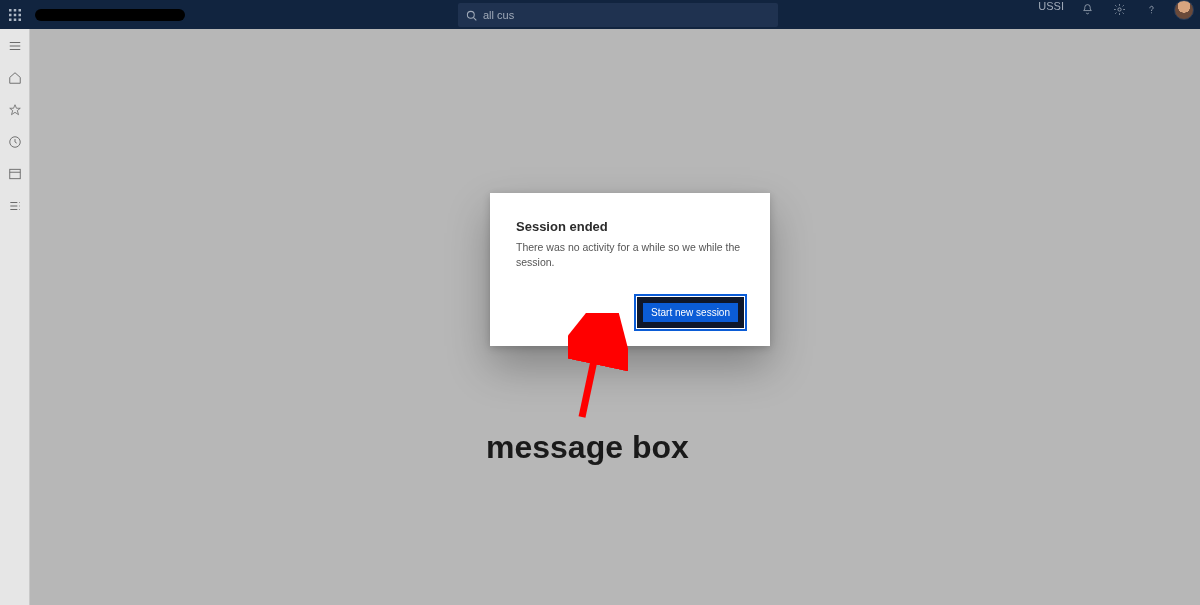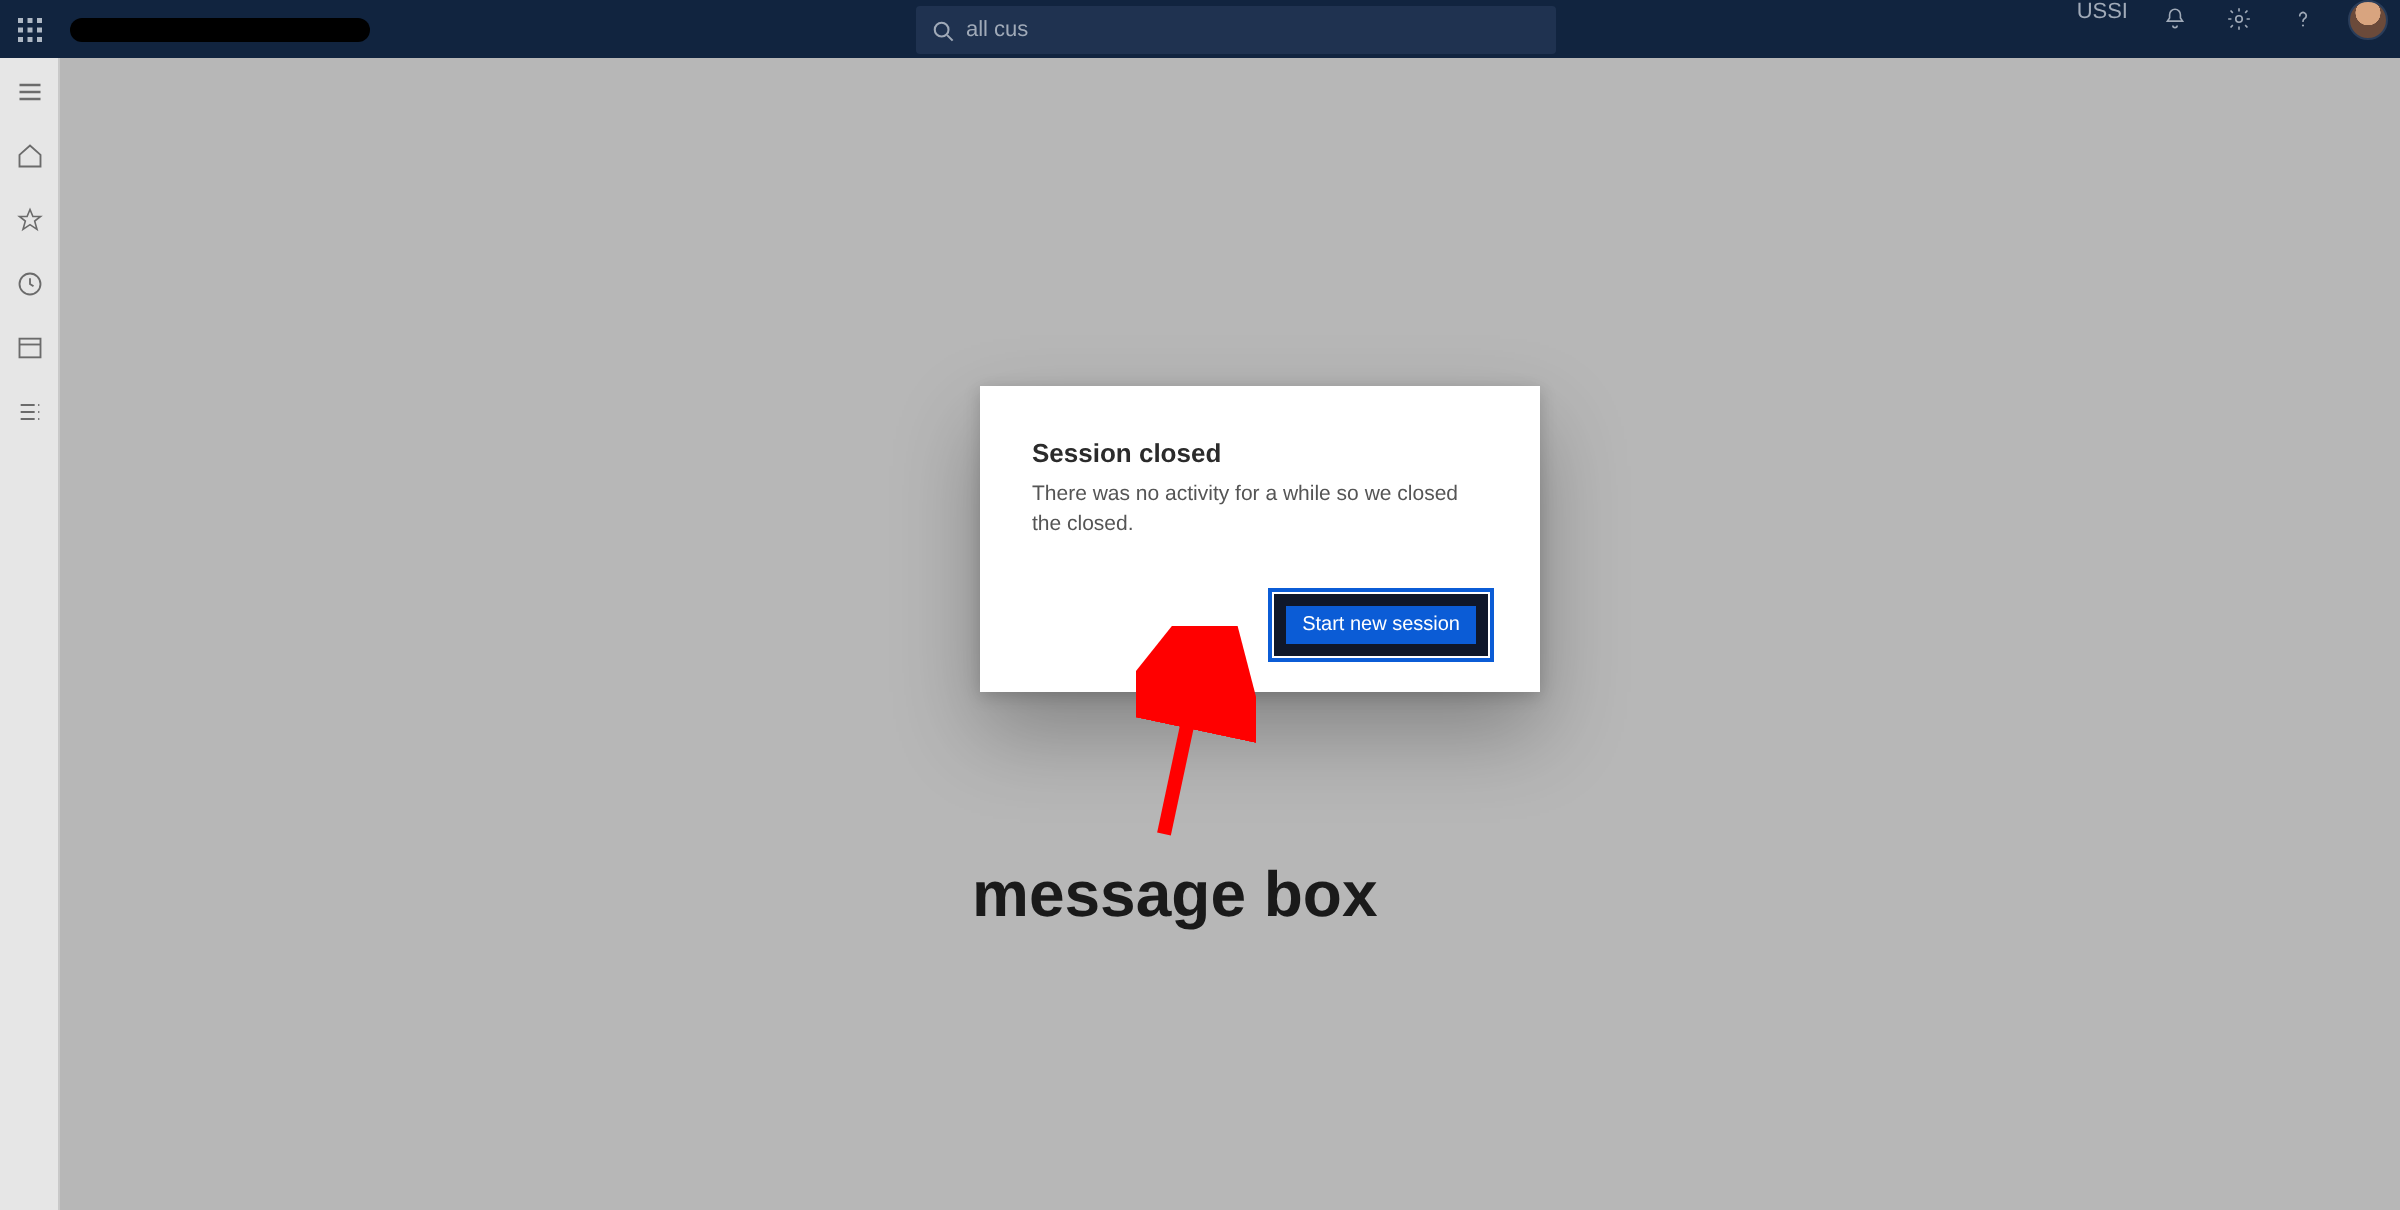--- a/index.html
+++ b/index.html
@@ -236,22 +236,22 @@
     <svg width="14" height="14" viewBox="0 0 24 24" fill="none">
         <path d="M4 6h12M4 12h12M4 18h12" stroke="#6b6b6b" stroke-width="1.8"></path>
         <path d="M19 6h1M19 12h1M19 18h1" stroke="#6b6b6b" stroke-width="1.8"></path>
       </svg>
   </div>
 </div>
 
 <div class="content">
 
   <div class="modal">
-    <div class="modal-title">Session closed</div>
-    <div class="modal-body">There was no activity for a while so we closed the closed.</div>
+    <div class="modal-title">Session ended</div>
+    <div class="modal-body">There was no activity for a while so we while the session.</div>
     <div class="modal-footer">
       <button class="primary-btn">Start new session</button>
     </div>
   </div>
 
   <svg class="annotation-arrow" width="60" height="110" viewBox="0 0 60 110">
     <defs>
       <marker id="ah" markerWidth="14" markerHeight="14" refX="6" refY="6" orient="auto">
         <path d="M0,0 L12,6 L0,12 z" fill="#ff0000"></path>
       </marker>

